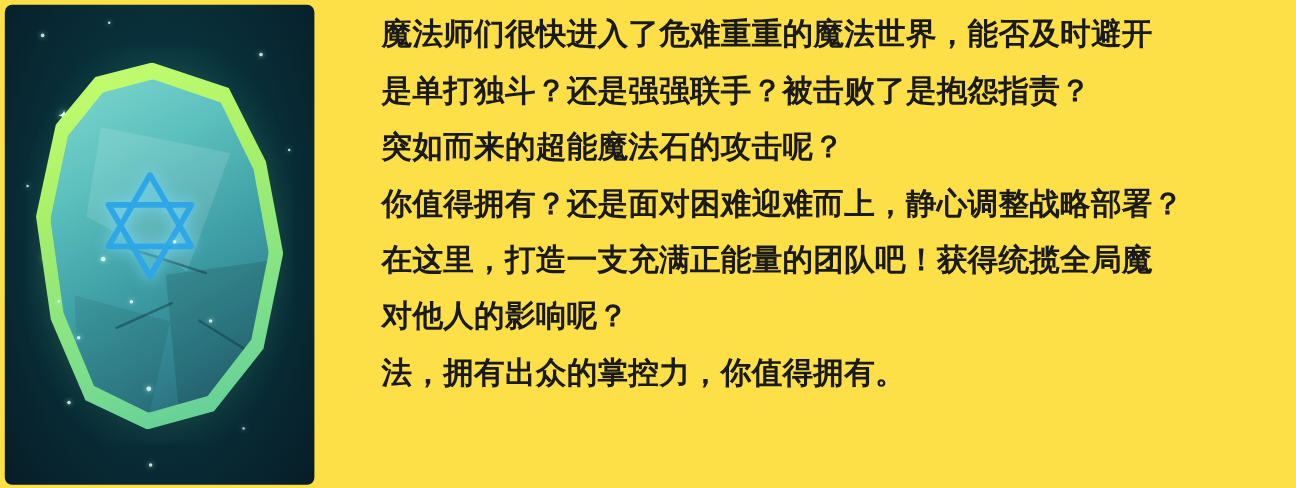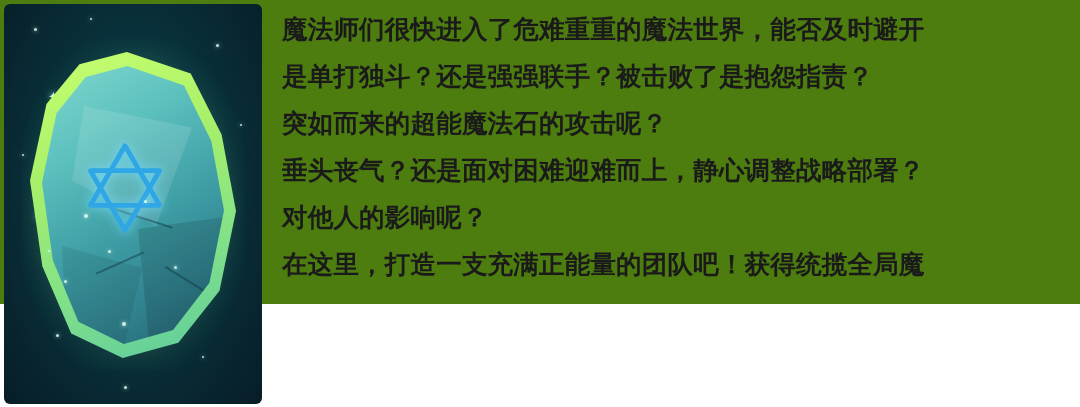--- a/index.html
+++ b/index.html
@@ -9,24 +9,25 @@
   }
   body {
     width: 1080px;
     height: 407px;
     overflow: hidden;
     font-family: "Liberation Sans", sans-serif;
   }
   .page {
     position: relative;
     width: 1080px;
-    height: 304px;
+    height: 407px;
     display: flex;
     align-items: flex-start;
-    background: #4d7c0f;
+    background: #fde047;
+    gap: 36px;
   }
 
   
   .illustration {
     position: relative;
     width: 258px;
     height: 400px;
     flex: 0 0 258px;
     margin: 4px 0 0 4px;
     border-radius: 6px;
@@ -183,18 +184,19 @@
       <span style="left:170px; top:262px; width:3px; height:3px;"></span>
       <span style="left:118px; top:318px; width:4px; height:4px;"></span>
       <span style="left:44px;  top:246px; width:2px; height:2px;"></span>
     </div>
   </div>
 
   <div class="text-block">
     <p>魔法师们很快进入了危难重重的魔法世界，能否及时避开</p>
     <p>是单打独斗？还是强强联手？被击败了是抱怨指责？</p>
     <p>突如而来的超能魔法石的攻击呢？</p>
-    <p>垂头丧气？还是面对困难迎难而上，静心调整战略部署？</p>
+    <p>你值得拥有？还是面对困难迎难而上，静心调整战略部署？</p>
+    <p>在这里，打造一支充满正能量的团队吧！获得统揽全局魔</p>
     <p>对他人的影响呢？</p>
-    <p>在这里，打造一支充满正能量的团队吧！获得统揽全局魔</p>
+    <p>法，拥有出众的掌控力，你值得拥有。</p>
   </div>
 
 </div>
 
 </body></html>

